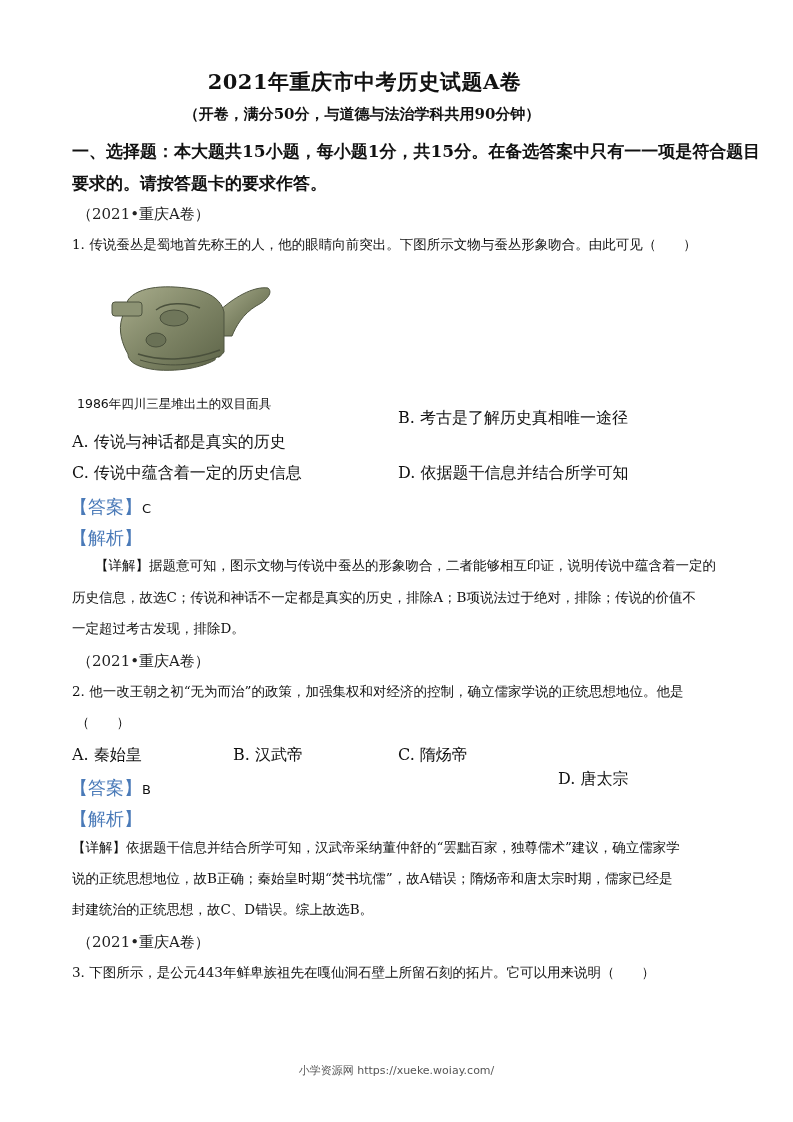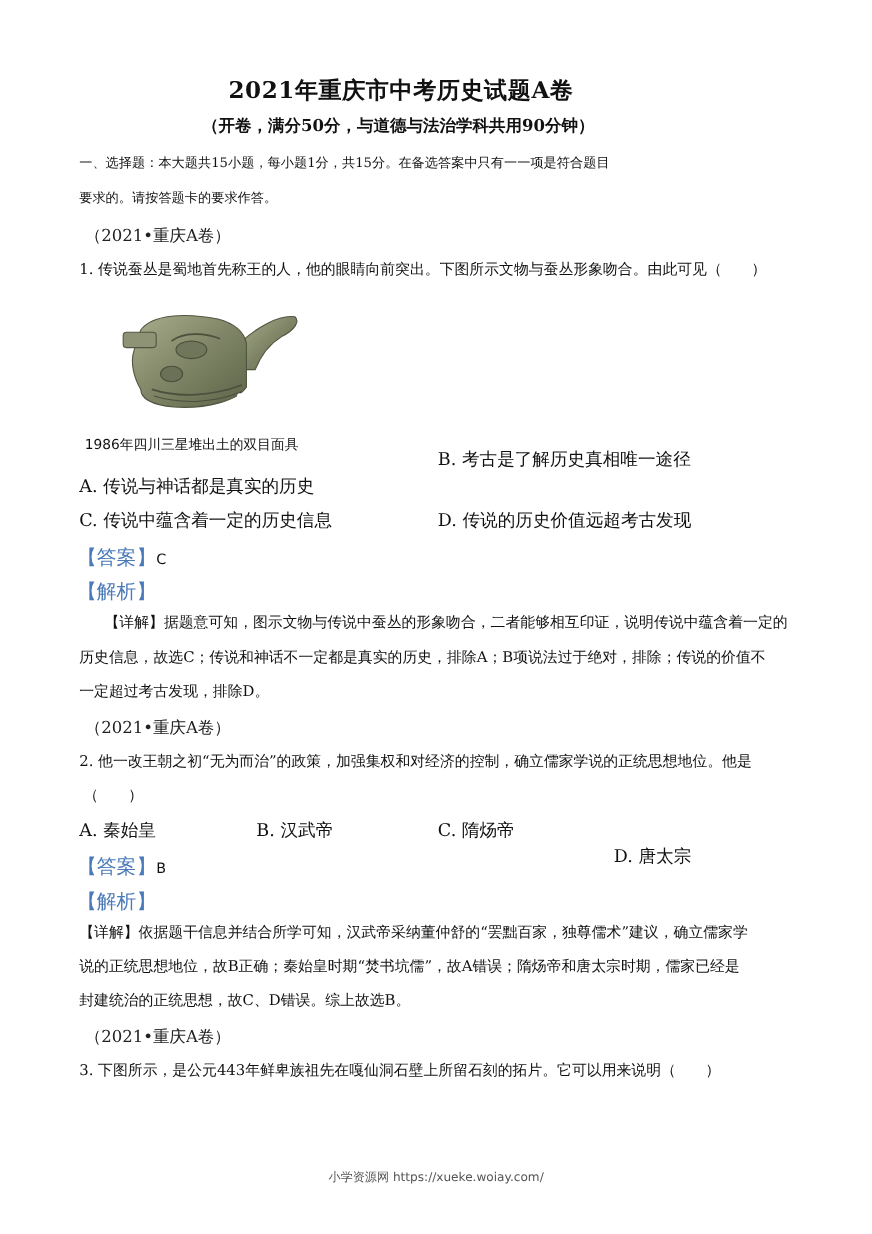--- a/index.html
+++ b/index.html
@@ -1,20 +1,20 @@
 <!DOCTYPE html>
 <html><head>
 <meta charset="utf-8">
 <style>
   html, body { margin: 0; padding: 0; background: #ffffff; }
   body { width: 793px; height: 1122px; position: relative; overflow: hidden; font-family: "DejaVu Serif", "Liberation Serif", serif; color: #111; }
   .abs { position: absolute; white-space: nowrap; }
   .title { left: 0; width: 729px; text-align: center; top: 68px; font-size: 21px; font-weight: bold; letter-spacing: 0.5px; }
   .subtitle { left: 0; width: 724px; text-align: center; top: 105px; font-size: 15px; font-weight: bold; }
-  .section { left: 72px; font-size: 12px; font-weight: normal; }
+  .section { left: 72px; font-size: 17px; font-weight: bold; }
   .src { left: 77px; font-size: 15px; color: #222; }
   .q { left: 72px; font-size: 13.5px; }
   .opt { font-size: 16px; }
   .label-blue { color: #4a7ab8; font-family: "DejaVu Sans", sans-serif; font-size: 18px; }
   .ans-letter { color: #111; font-family: "DejaVu Sans", sans-serif; font-size: 13px; }
   .detail { left: 72px; font-size: 13.5px; }
   .caption { left: 77px; top: 396px; font-size: 12.5px; font-family: "DejaVu Sans", sans-serif; }
   .footer { left: 0; width: 793px; text-align: center; top: 1063px; font-size: 11px; color: #555; font-family: "DejaVu Sans", sans-serif; }
   .artifact { position: absolute; left: 108px; top: 278px; width: 170px; height: 96px; }
 </style>
@@ -69,21 +69,21 @@
     <div class="abs opt" style="left:398px; top:408px;">
       <span>B.</span>
       <span>考古是了解历史真相唯一途径</span>
     </div>
     <div class="abs opt" style="left:72px; top:463px;">
       <span>C.</span>
       <span>传说中蕴含着一定的历史信息</span>
     </div>
     <div class="abs opt" style="left:398px; top:463px;">
       <span>D.</span>
-      <span>传说的历史价值远超考古发现</span>
+      <span>依据题干信息并结合所学可知</span>
     </div>
 
     <div class="abs" style="left:70px; top:495px;">
       <span class="label-blue">【答案】</span><span class="ans-letter">C</span>
     </div>
     <div class="abs label-blue" style="left:70px; top:526px;">【解析】</div>
 
     <div class="abs detail" style="top:557px;margin-left:23px;">【详解】据题意可知，图示文物与传说中蚕丛的形象吻合，二者能够相互印证，说明传说中蕴含着一定的</div>
     <div class="abs detail" style="top:589px;">历史信息，故选C；传说和神话不一定都是真实的历史，排除A；B项说法过于绝对，排除；传说的价值不</div>
     <div class="abs detail" style="top:620px;">一定超过考古发现，排除D。</div>

